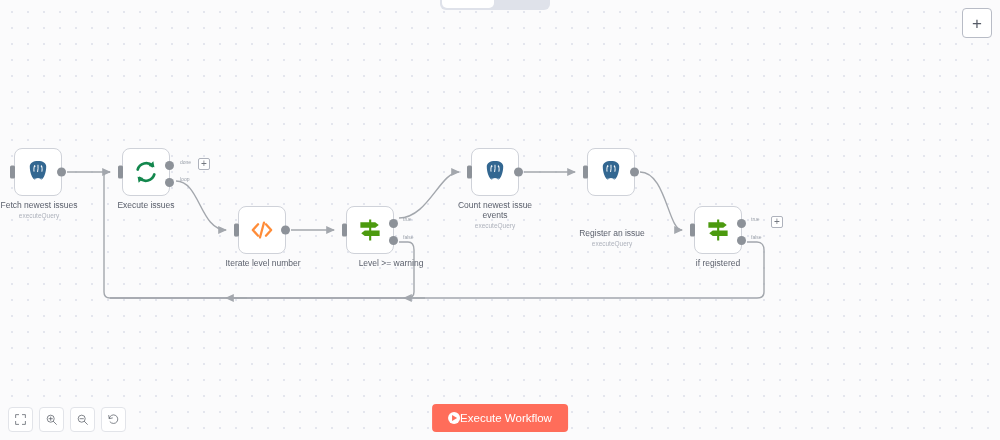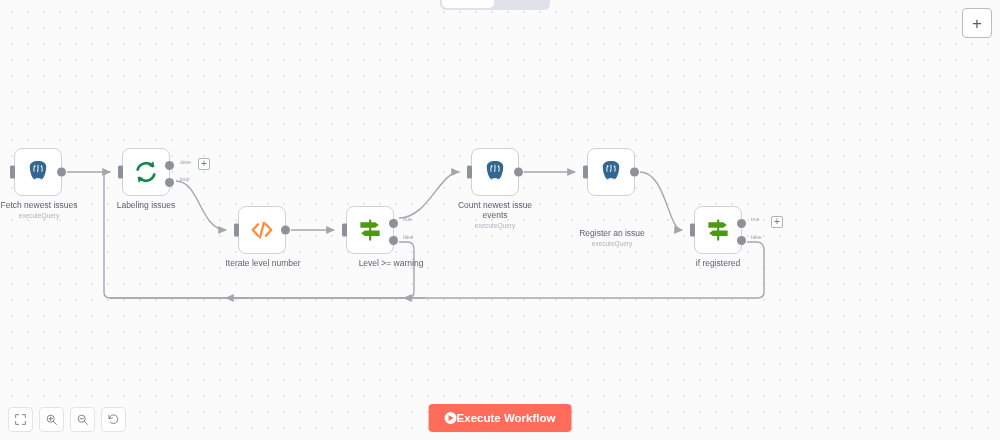--- a/index.html
+++ b/index.html
@@ -134,21 +134,21 @@
   
   #execute-btn {
     position: absolute; left: 50%; bottom: 8px;
     transform: translateX(-50%);
     background: #ff6d5a;
     color: #ffffff;
     border: none; border-radius: 4px;
     height: 28px;
     padding: 0 16px;
     display: flex; align-items: center; 
-    font-size: 11.5px; font-weight: bold;
+    font-size: 11.5px; font-weight: normal;
     font-family: "Liberation Sans", sans-serif;
     cursor: pointer; z-index: 8;
   }
   #execute-btn .play {
     width: 12px; height: 12px; border-radius: 50%;
     background: #ffffff;
     display: flex; align-items: center; justify-content: center;
     flex: none;
   }
   #execute-btn .play::after {
@@ -223,21 +223,21 @@
     <svg class="ico" viewBox="0 0 32 32">
       <path d="M6.5 13.2A10 10 0 0 1 23.4 9.1" fill="none" stroke="#13874d" stroke-width="3.1" stroke-linecap="round"></path>
       <path d="M25.5 18.8A10 10 0 0 1 8.6 22.9" fill="none" stroke="#13874d" stroke-width="3.1" stroke-linecap="round"></path>
       <path d="M24.4 3.8 L25.6 10.6 L18.9 9.1 Z" fill="#13874d"></path>
       <path d="M7.6 28.2 L6.4 21.4 L13.1 22.9 Z" fill="#13874d"></path>
     </svg>
     <span class="out-dot top"></span>
     <span class="out-dot bottom"></span>
   </div>
   <div class="caption" style="left:100px; top:200px; width:92px;">
-    <span>Labeling issues</span>
+    <span>Execute issues</span>
   </div>
   <span class="port-label" style="left:180px; top:159px;">done</span>
   <span class="port-label" style="left:180px; top:176px;">loop</span>
   <div class="mini-plus" style="left:198px; top:158px;">
     <span>+</span>
   </div>
 
   <div class="node" style="left:238px; top:206px;">
     <span class="in-nub"></span>
     <svg class="ico" viewBox="0 0 32 32">

